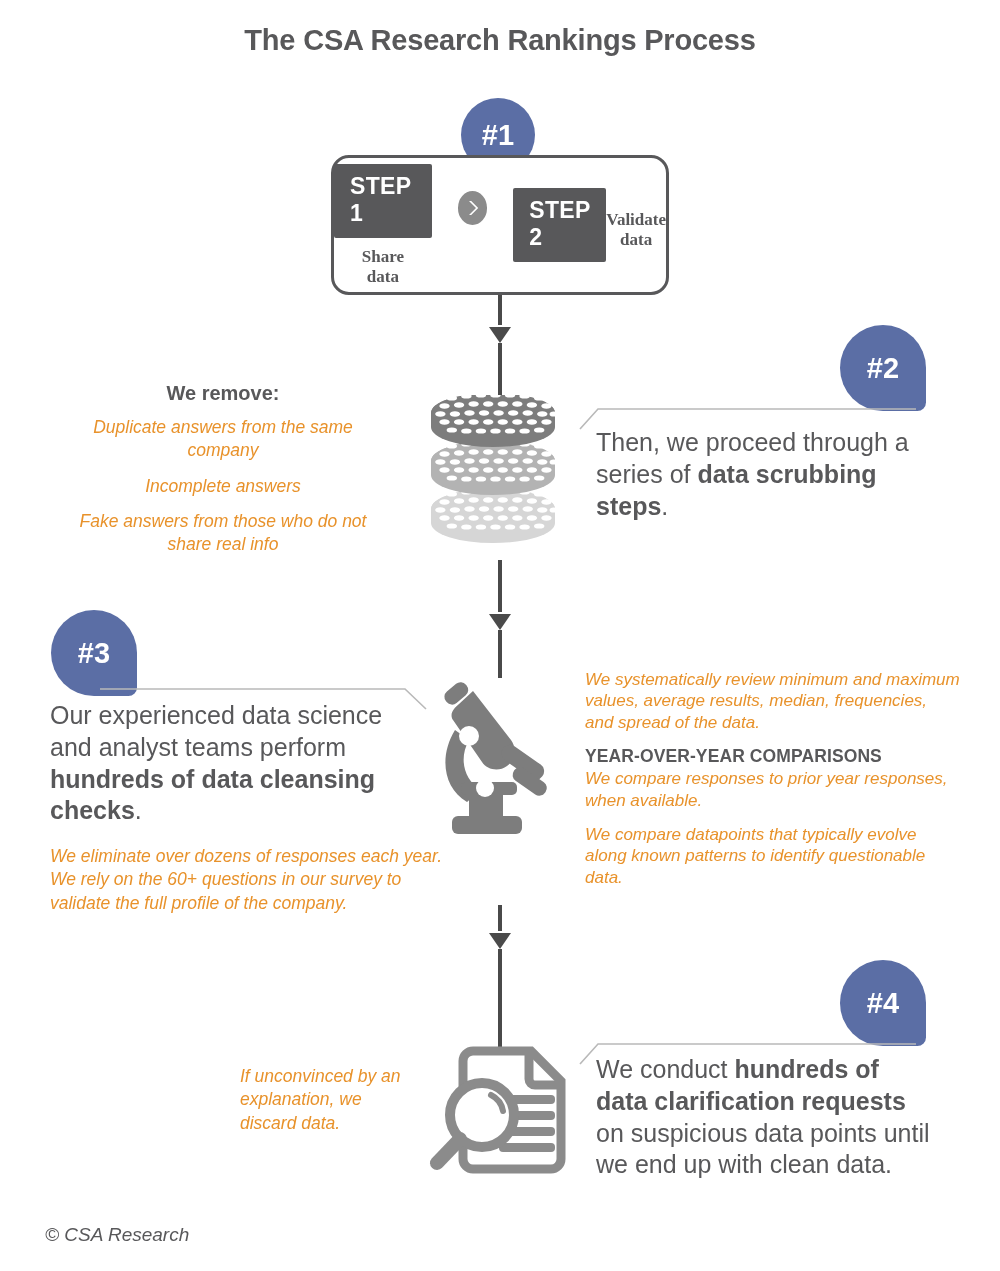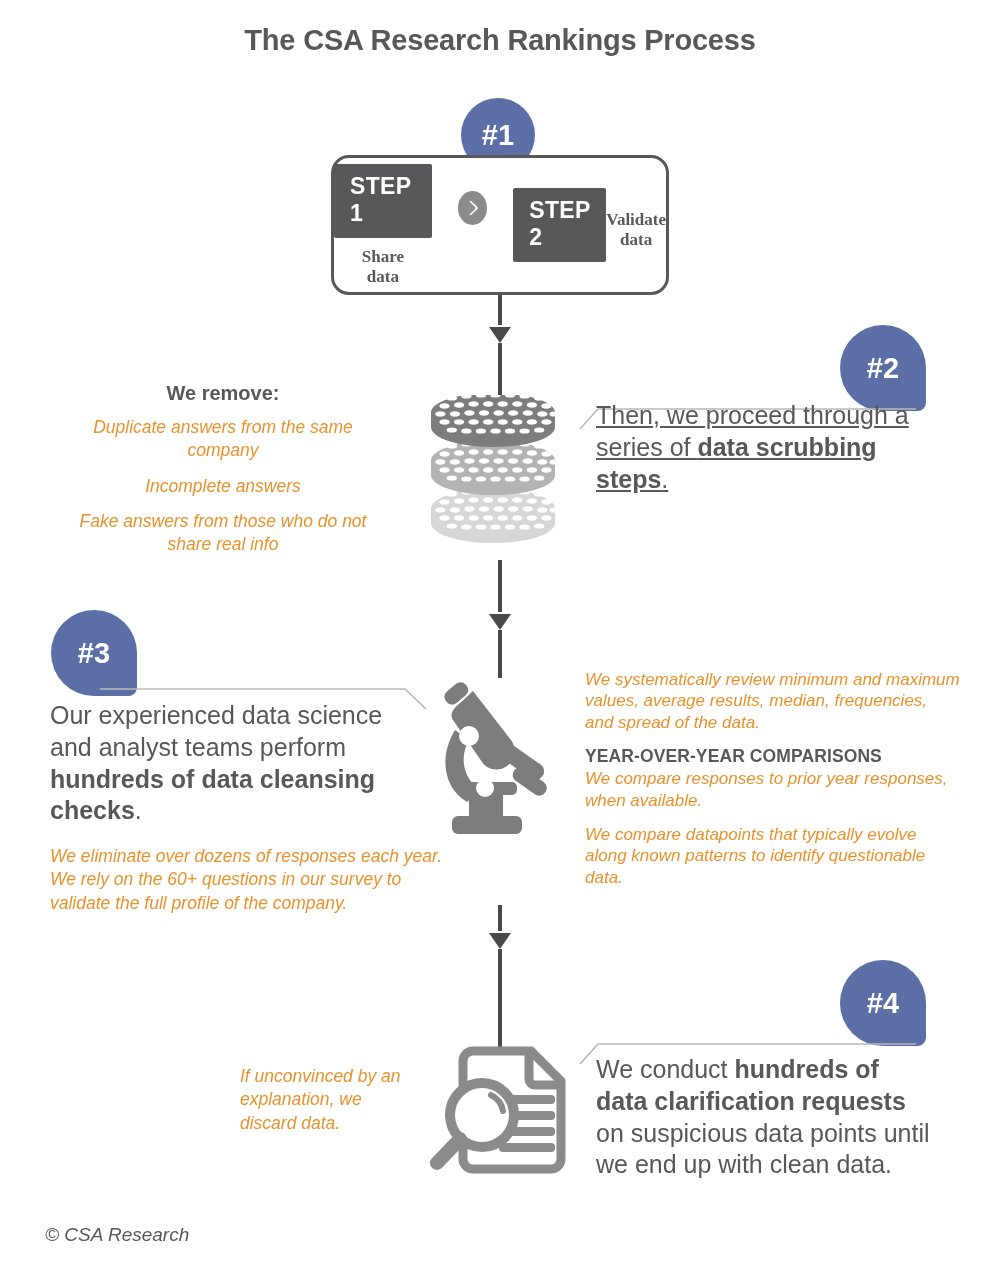--- a/index.html
+++ b/index.html
@@ -250,21 +250,21 @@
   </div>
 
   <div class="abs badge badge-bubble" style="left:840px; top:325px; width:86px; height:86px;">
     <span>#2</span>
   </div>
 
   <svg class="abs" style="left:578px; top:405px;" width="340" height="26">
     <path d="M2 24 L20 4 L338 4" stroke="#b9b9b9" stroke-width="1.6" fill="none"></path>
   </svg>
 
-  <div class="abs statement" style="left:596px; top:400px; width:340px;text-decoration:underline;">
+  <div class="abs statement" style="left:596px; top:427px; width:340px;">
     <span>Then, we proceed through a series of </span><b>data scrubbing steps</b><span>.</span>
   </div>
 
   <svg class="abs" style="left:485px; top:560px;" width="30" height="120">
     <line x1="15" y1="0" x2="15" y2="52" stroke="#4a4a4a" stroke-width="4"></line>
     <path d="M4 54 L26 54 L15 70 Z" fill="#4a4a4a"></path>
     <line x1="15" y1="70" x2="15" y2="118" stroke="#4a4a4a" stroke-width="4"></line>
   </svg>
 
   <div class="abs badge badge-bubble" style="left:51px; top:610px; width:86px; height:86px;">

